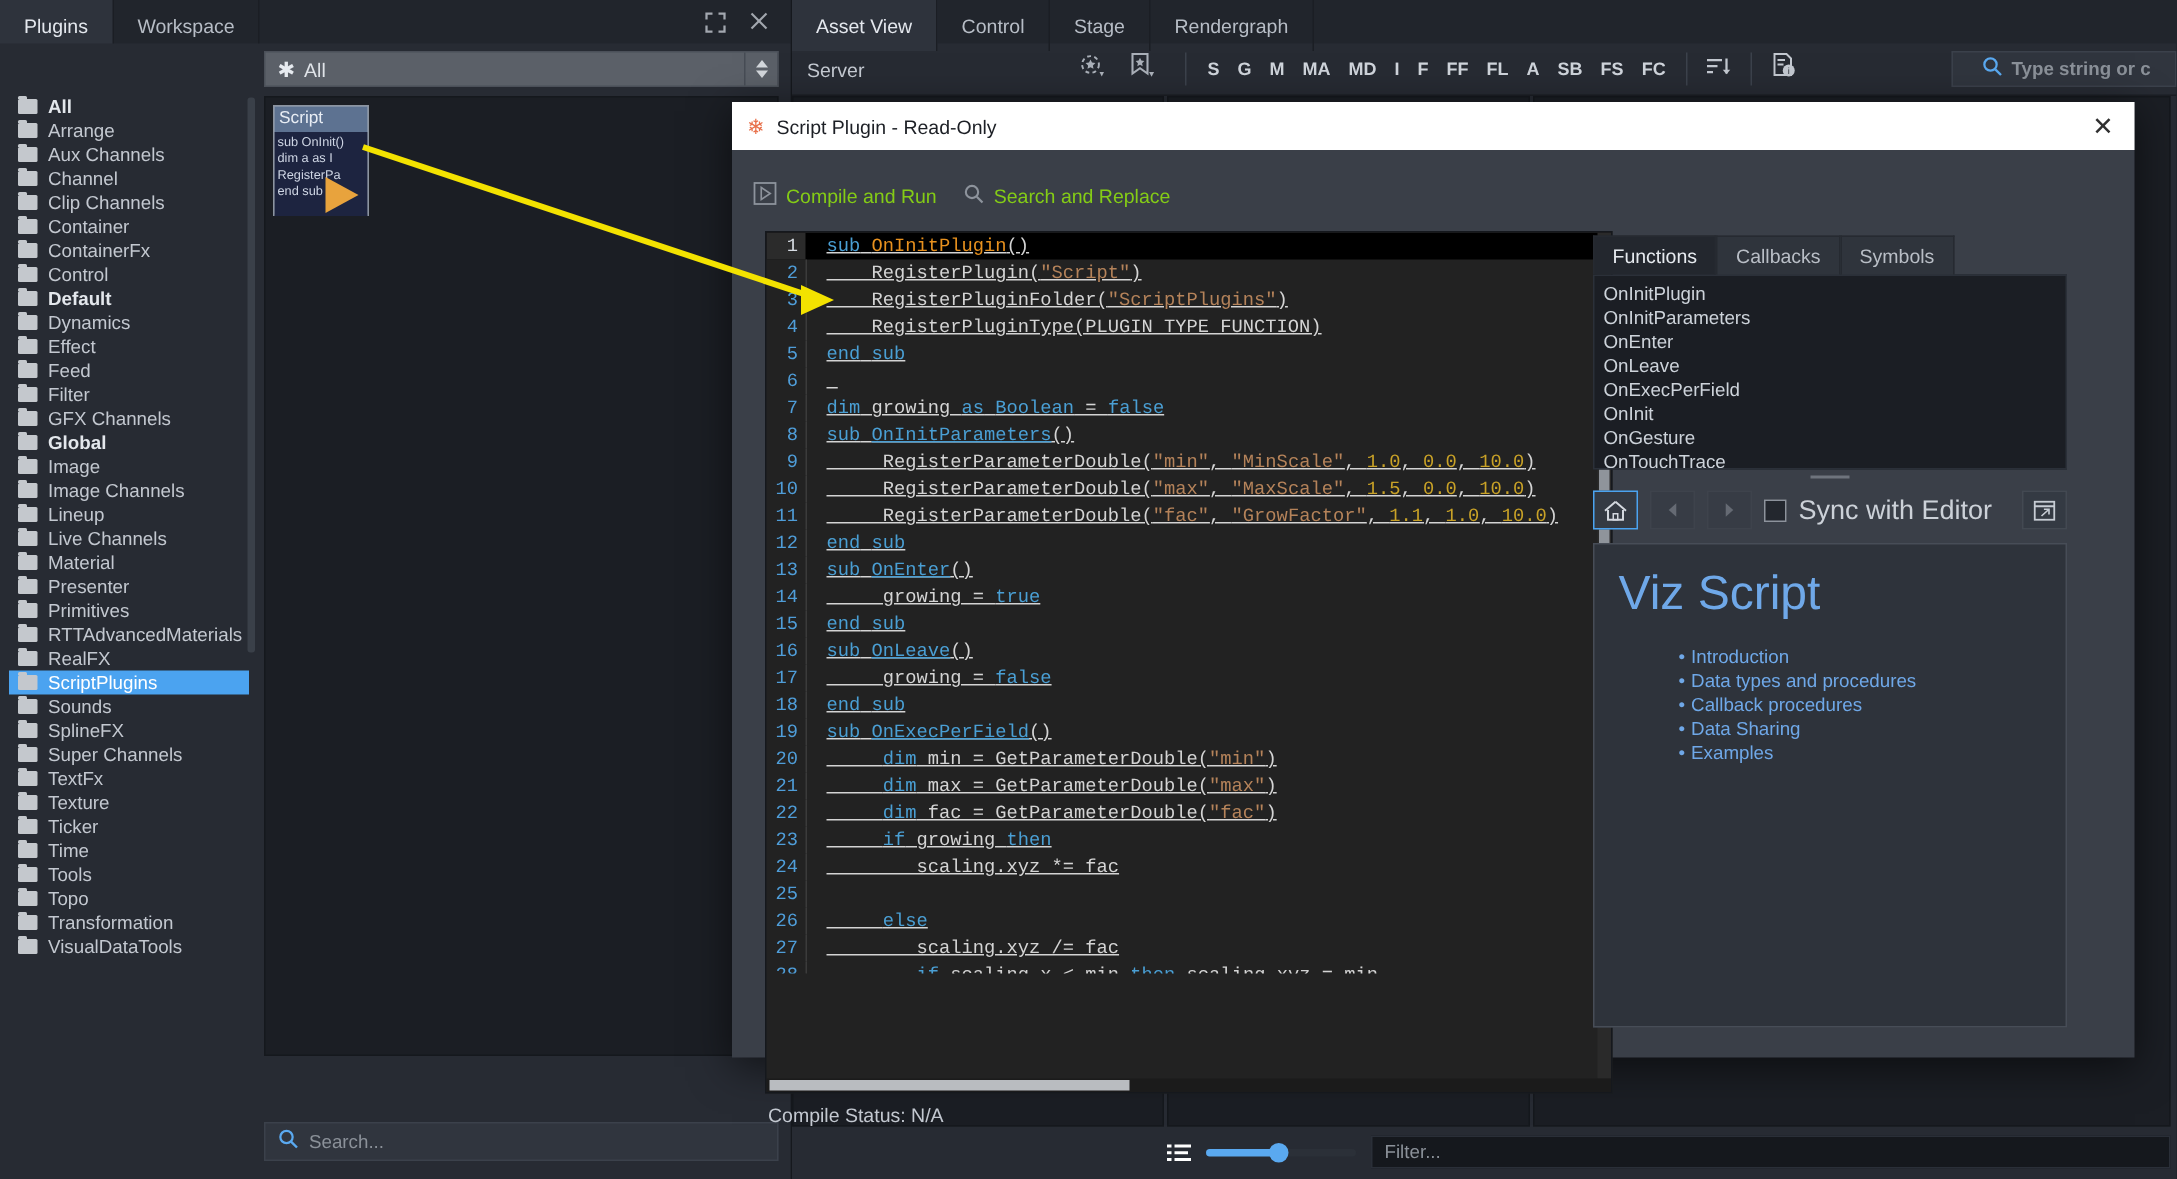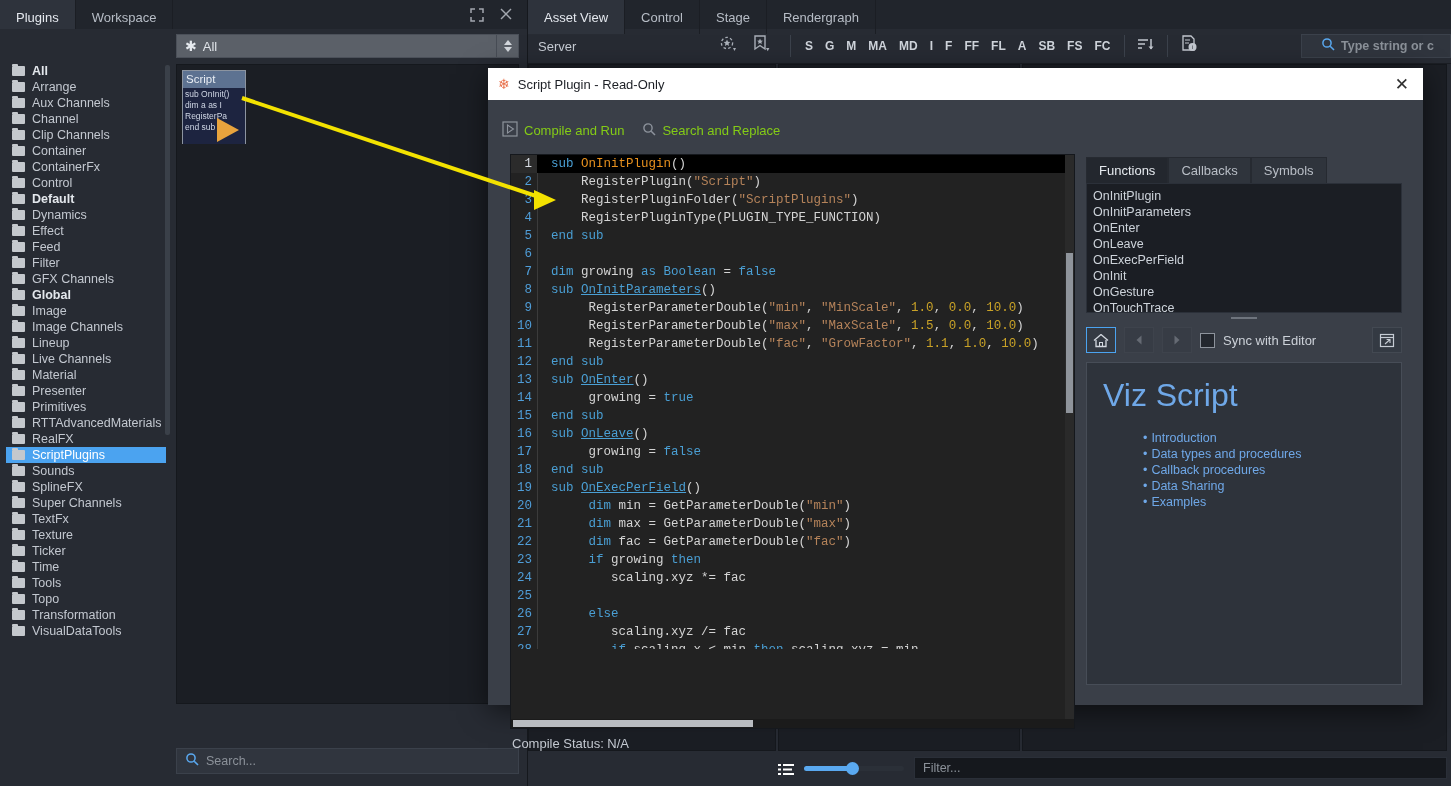--- a/index.html
+++ b/index.html
@@ -145,55 +145,55 @@
   .code-area { position: relative; height: 494px; overflow: hidden; background: #222222; }
   .cl { display: flex; height: 18px; line-height: 18px; font-family: "Liberation Mono", monospace; font-size: 12.5px; white-space: pre; }
   .cl.hl { background: #000000; }
   .ln {
     width: 26px; min-width: 26px; text-align: right; padding-right: 5px;
     color: #4f9dd8; background: #222222; user-select: none;
   }
   .cl.hl .ln { color: #d8dde4; background: #2b2b2b; }
   .gut { width: 10px; min-width: 10px; border-left: 1px solid #3b3b3b; }
   .cl:first-child .gut { border-left: none; }
-  .code { padding-left: 4px; color: #d4d4d4; }
+  .code { padding-left: 4px; color: #d4d4d4; text-decoration: underline; }
   .k  { color: #4a9fd4; }              
   .fn { color: #e8911e; }              
   .fnu{ color: #4a9fd4; text-decoration: underline; } 
   .s  { color: #b5835a; }              
   .n  { color: #c9a227; }              
   .t  { color: #4a9fd4; }              
   .hscroll { position: absolute; left: 0; bottom: 0; height: 9px; width: 100%; background: #1b1b1b; }
   .hscroll i { position: absolute; left: 2px; top: 1px; height: 7px; width: 240px; background: #b9bcc0; }
   .vscroll { position: absolute; right: 0; top: 0; width: 9px; bottom: 9px; background: #2a2a2a; }
   .vscroll i { position: absolute; right: 1px; top: 98px; width: 7px; height: 160px; background: #8f949b; }
 
   .compile-status { position: absolute; left: 24px; top: 668px; font-size: 13px; color: #c3c8d0; }
 
   
-  .dlg-right { position: absolute; left: 598px; top: 86px; width: 316px; bottom: 20px; }
+  .dlg-right { position: absolute; left: 574px; top: 86px; width: 316px; bottom: 20px; }
   .ftabs { display: flex; align-items: flex-end; height: 29px; }
   .ftab {
     padding: 5px 12px; font-size: 13px; color: #b9bec6; background: #2f343c;
     border: 1px solid #262a31; border-bottom: none; cursor: pointer;
   }
   .ftab.active { background: #23272e; color: #e6eaef; }
   .fn-list { height: 130px; background: #1b1e24; border: 1px solid #2b3039; padding: 4px 0 0 6px; overflow: hidden; }
   .fn-item { font-size: 12.5px; line-height: 16px; color: #cdd3da; cursor: pointer; }
   .fn-split { height: 10px; position: relative; }
   .fn-split i { position: absolute; left: 50%; transform: translateX(-50%); top: 4px; width: 26px; height: 2px; background: #6e747d; }
   .nav-row { display: flex; align-items: center; gap: 8px; height: 34px; }
   .nbtn {
     width: 30px; height: 26px; background: #343a43; border: 1px solid #434952;
     display: flex; align-items: center; justify-content: center; cursor: pointer;
   }
   .nbtn.on { border-color: #4ba3f0; }
   .nbtn.dis { opacity: .45; }
   .chk { width: 15px; height: 15px; background: #23272e; border: 1px solid #8d939c; }
-  .sync-label { font-size: 13px; color: #ccd1d8; }
+  .sync-label { font-size: 18px; color: #ccd1d8; }
   .doc-pane {
     position: absolute; left: 0; right: 0; top: 208px; bottom: 0;
     background: #2e333b; border: 1px solid #474d57; padding: 14px 16px;
   }
   .doc-title { font-size: 32px; color: #6fa8e8; font-weight: normal; margin-bottom: 16px; }
   .doc-li { font-size: 12.5px; color: #6fa8e8; line-height: 16px; padding-left: 40px; }
 
   
   #arrow { position: absolute; left: 0; top: 0; width: 1451px; height: 786px; pointer-events: none; }
 </style>

